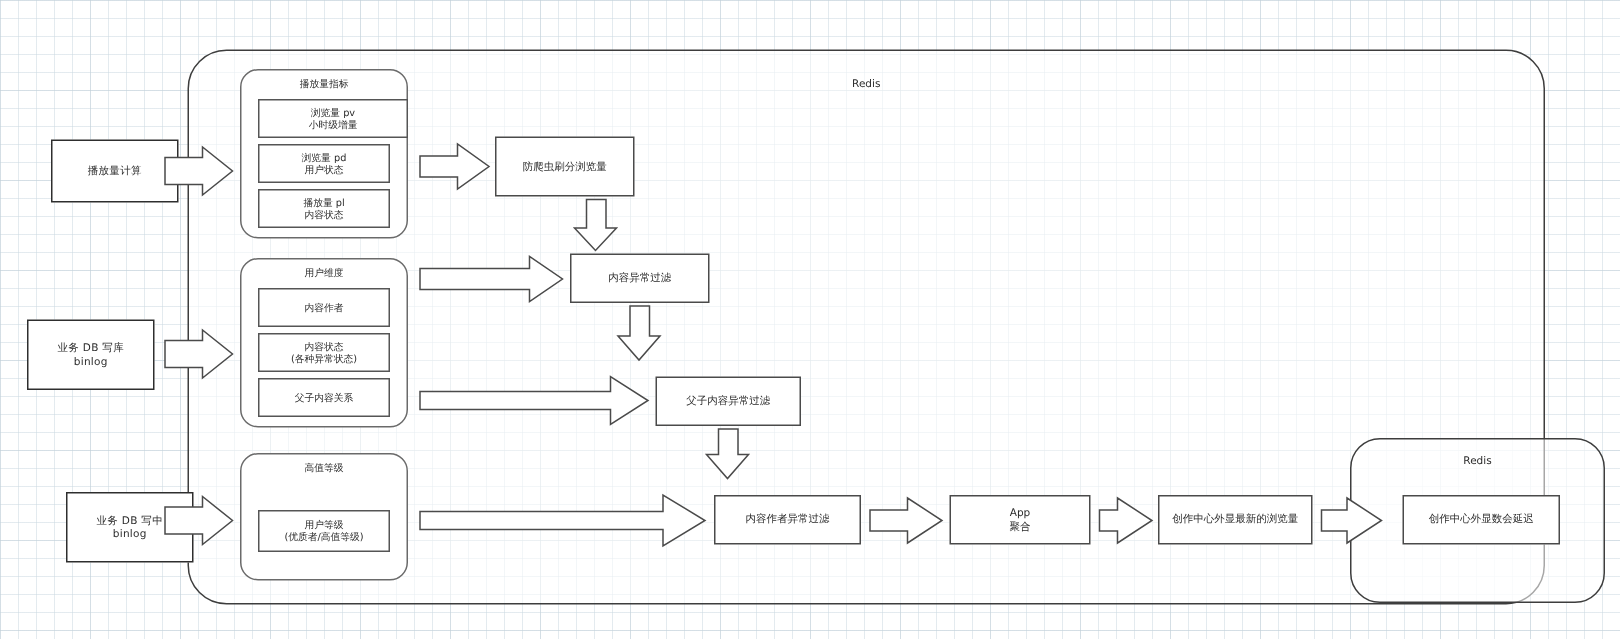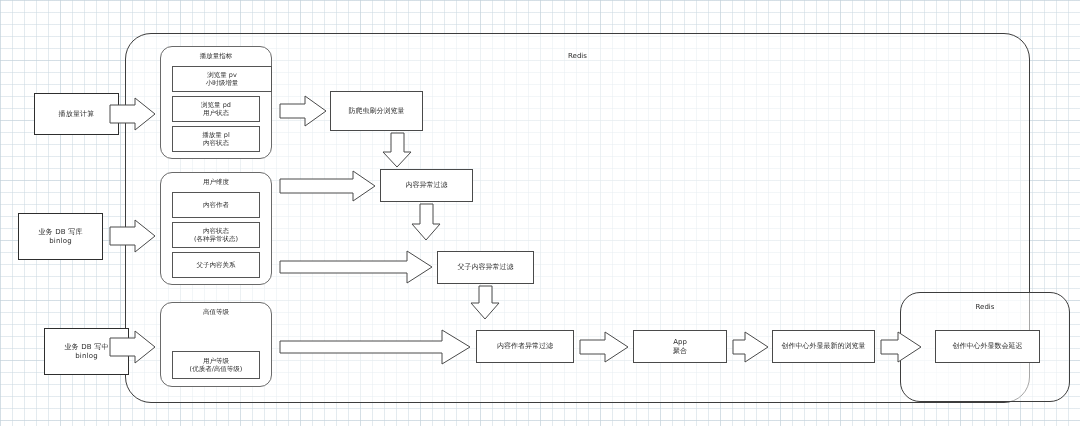--- a/index.html
+++ b/index.html
@@ -122,21 +122,21 @@
 
   <div class="group" style="left:160px; top:172px; width:112px; height:113px;"></div>
   <div class="group-title" style="top:178px; left:160px; width:112px;">用户维度</div>
   <div class="node leaf" style="left:172px; top:192px; width:88px; height:26px;">内容作者</div>
   <div class="node leaf" style="left:172px; top:222px; width:88px; height:26px;">内容状态
 (各种异常状态)</div>
   <div class="node leaf" style="left:172px; top:252px; width:88px; height:26px;">父子内容关系</div>
 
   <div class="group" style="left:160px; top:302px; width:112px; height:85px;"></div>
   <div class="group-title" style="top:308px; left:160px; width:112px;">高值等级</div>
-  <div class="node leaf" style="left:172px; top:351px; width:88px; height:28px;">用户等级
+  <div class="node leaf" style="left:172px; top:340px; width:88px; height:28px;">用户等级
 (优质者/高值等级)</div>
 
   <div class="node proc" style="left:330px; top:91px; width:93px; height:40px;">防爬虫刷分浏览量</div>
 
   <div class="node proc" style="left:380px; top:169px; width:93px; height:33px;">内容异常过滤</div>
 
   <div class="node proc" style="left:437px; top:251px; width:97px; height:33px;">父子内容异常过滤</div>
 
   <div class="node proc" style="left:476px; top:330px; width:98px; height:33px;text-align:center;">内容作者异常过滤</div>
 

